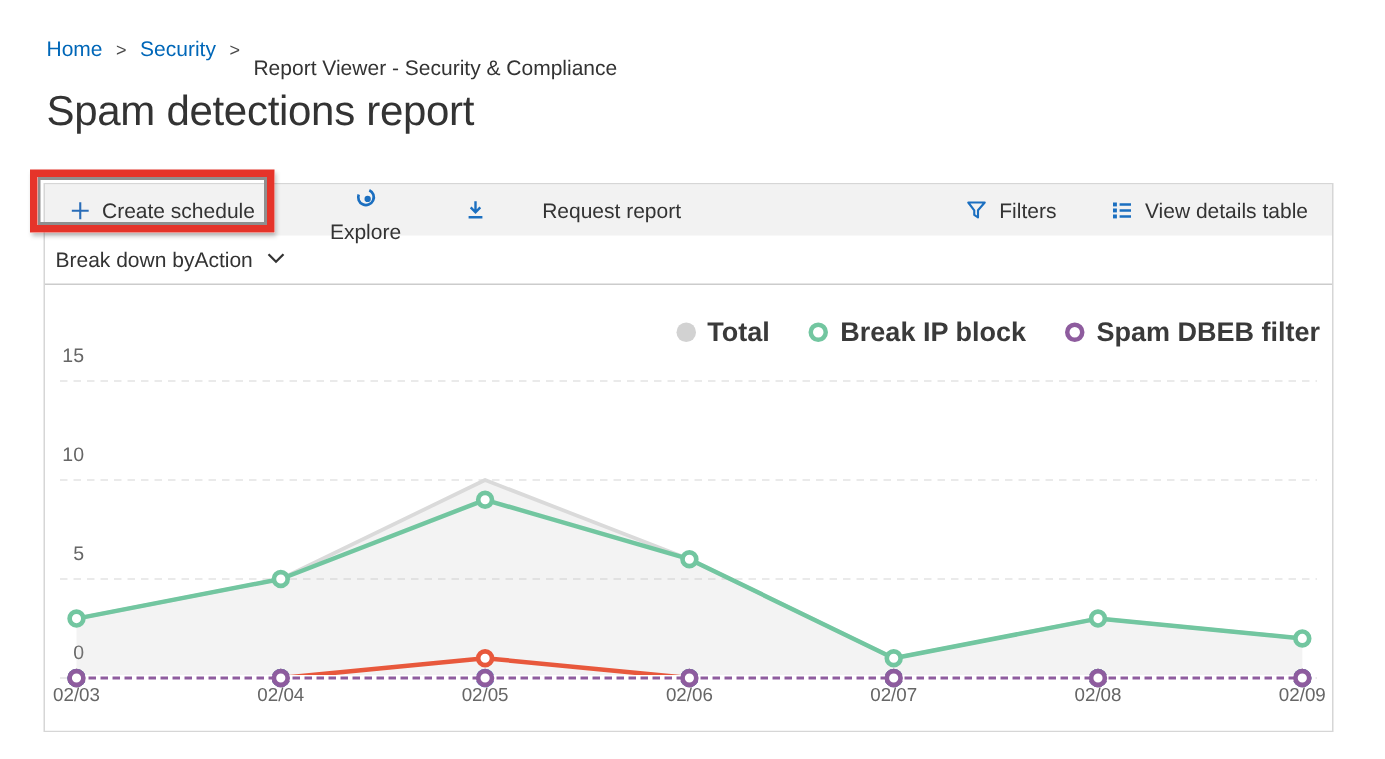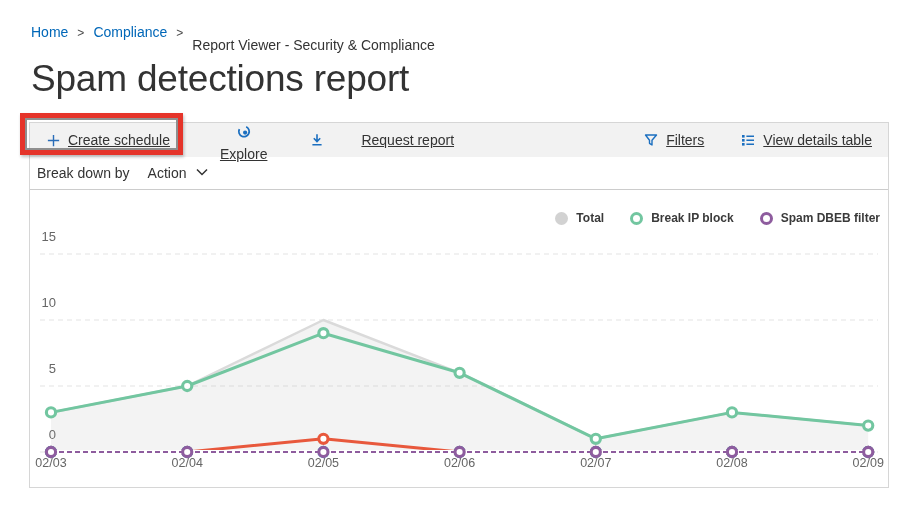--- a/index.html
+++ b/index.html
@@ -8,67 +8,67 @@
   #app { position:relative; width:923px; height:354px; background:#fff; }
 
   
   .breadcrumb { position:absolute; left:31px; top:11px; display:flex; align-items:center;
                 gap:9px; font-size:14px; }
   .crumb-link { color:#0067b8; text-decoration:none; cursor:pointer; }
   .crumb-sep  { color:#4a4a4a; font-size:12px; padding-top:1px; }
   .crumb-current { color:#333;margin-top:26px; }
 
   
-  .page-title { position:absolute; left:31px; top:58px; font-size:37px; font-weight:300;
+  .page-title { position:absolute; left:31px; top:58px; font-size:28px; font-weight:300;
                 color:#333; letter-spacing:-0.2px; }
 
   
   .panel { position:absolute; left:29px; top:122px; width:860px; height:366px;
            border:1px solid #d6d6d6; background:#fff; }
 
   .toolbar { height:34px; background:#f2f2f2; display:flex; align-items:center;
              justify-content:space-between; }
   .tb-left  { display:flex; align-items:center; height:100%; padding-left:10px; }
   .tb-right { display:flex; align-items:center; height:100%; padding-right:10px; gap:24px; }
   .tb-btn { display:flex; align-items:center; gap:7px; height:100%; border:none;
             background:transparent; font-size:14px; color:#333; cursor:pointer; padding:0 6px;
-            font-family:inherit;text-decoration:underline; }
+            font-family:inherit; }
   .tb-btn svg { display:block; }
   .m-explore { margin-left:38px;flex-direction:column; }
   .m-request { margin-left:30px;gap:36px; }
 
   .breakdown-row { height:33px; border-bottom:1px solid #cccccc; display:flex;
                    align-items:center; padding-left:7px; font-size:14px; color:#333; }
-  .bd-label { margin-right:18px; }
+  .bd-label { }
   .bd-dropdown { display:flex; align-items:center; border:none; background:transparent;
                  font-size:14px; color:#333; cursor:pointer; font-family:inherit; }
   .bd-value { margin-right:7px; }
 
   .chart-region { position:relative; width:858px; height:297px; background:#fff; }
   .legend { position:absolute; top:21px; right:8px; display:flex; align-items:center;
             gap:26px; z-index:3; }
   .legend-item { display:flex; align-items:center; gap:8px; }
   .legend-dot { width:13px; height:13px; border-radius:50%; flex:0 0 auto; }
-  .legend-label { font-size:12px; font-weight:700; color:#3a3a3a; white-space:nowrap; }
+  .legend-label { font-size:18px; font-weight:700; color:#3a3a3a; white-space:nowrap; }
   #chart-svg { position:absolute; left:0; top:0; }
 
   
   .annotation-box { position:absolute; left:20px; top:113px; width:163px; height:42px;
                     border:5px solid #e5342a; z-index:5; pointer-events:none;
                     box-shadow: inset 0 0 0 2px #8f8f8f, 1px 2px 3px rgba(0,0,0,0.25); }
 </style>
 </head>
 <body>
 
 <div id="app">
 
   <nav class="breadcrumb">
     <a class="crumb-link">Home</a>
     <span class="crumb-sep">&gt;</span>
-    <a class="crumb-link">Compliance</a>
+    <a class="crumb-link">Security</a>
     <span class="crumb-sep">&gt;</span>
     <span class="crumb-current">Report Viewer - Security &amp; Compliance</span>
   </nav>
 
   <h1 class="page-title">Spam detections report</h1>
 
   <section class="panel">
 
     <div class="toolbar">
       <div class="tb-left">

